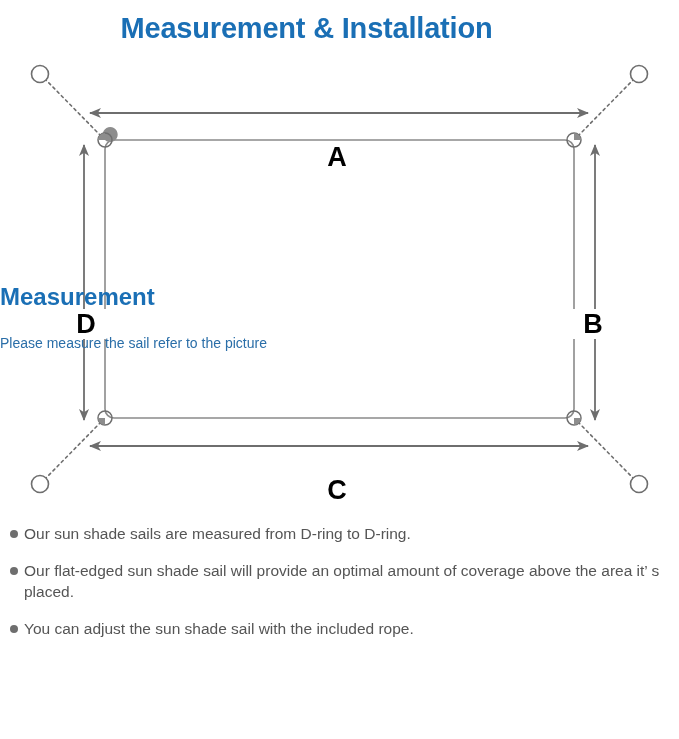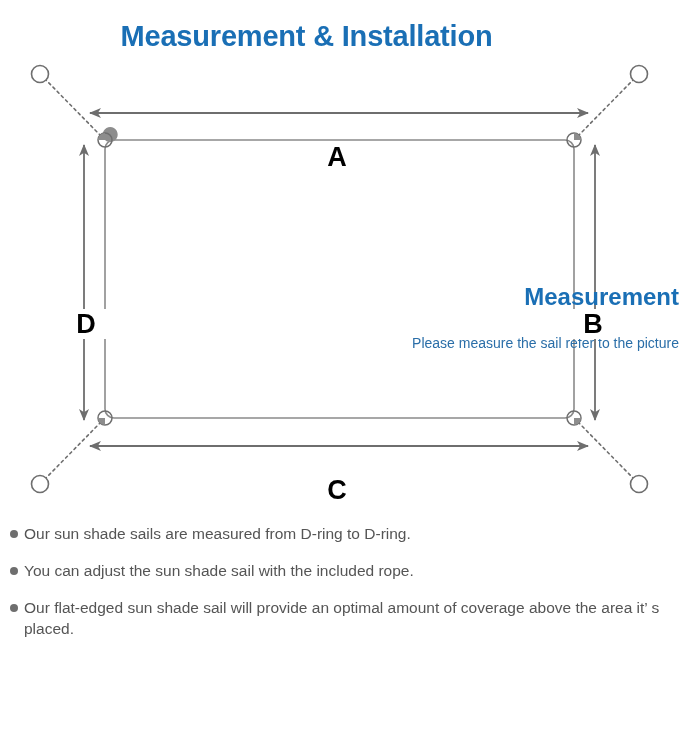--- a/index.html
+++ b/index.html
@@ -11,21 +11,21 @@
     width: 679px;
     height: 739px;
     position: relative;
     font-family: "Liberation Sans", sans-serif;
     overflow: hidden;
   }
 
   #page-title {
     position: absolute;
     left: 0;
-    top: 16px;
+    top: 8px;
     width: 613px;
     text-align: center;
     font-size: 29px;
     font-weight: bold;
     color: #1a6fb5;
     letter-spacing: -0.2px;
     line-height: 40px;
   }
 
   #diagram {
@@ -34,21 +34,21 @@
     top: 44px;
     width: 679px;
     height: 470px;
   }
 
   #center-label {
     position: absolute;
     left: 0;
     top: 238px;
     width: 679px;
-    text-align: right;
+    text-align: left;
     pointer-events: none;
   }
   #center-label .ctitle {
     font-size: 24px;
     font-weight: bold;
     color: #1a6fb5;
     line-height: 30px;
   }
   #center-label .csub {
     font-size: 14px;
@@ -167,19 +167,19 @@
   <div class="dim-letter" id="letter-d">D</div>
 </div>
 
 <div id="bullets">
   <div class="bullet-row">
     <span class="bullet-dot"></span>
     <span class="bullet-text">Our sun shade sails are measured from D-ring to D-ring.</span>
   </div>
   <div class="bullet-row">
     <span class="bullet-dot"></span>
-    <span class="bullet-text">You can adjust the sun shade sail with the included rope.</span>
+    <span class="bullet-text">Our flat-edged sun shade sail will provide an optimal amount of coverage above the area it’ s placed.</span>
   </div>
   <div class="bullet-row">
     <span class="bullet-dot"></span>
-    <span class="bullet-text">Our flat-edged sun shade sail will provide an optimal amount of coverage above the area it’ s placed.</span>
+    <span class="bullet-text">You can adjust the sun shade sail with the included rope.</span>
   </div>
 </div>
 
 </body></html>

